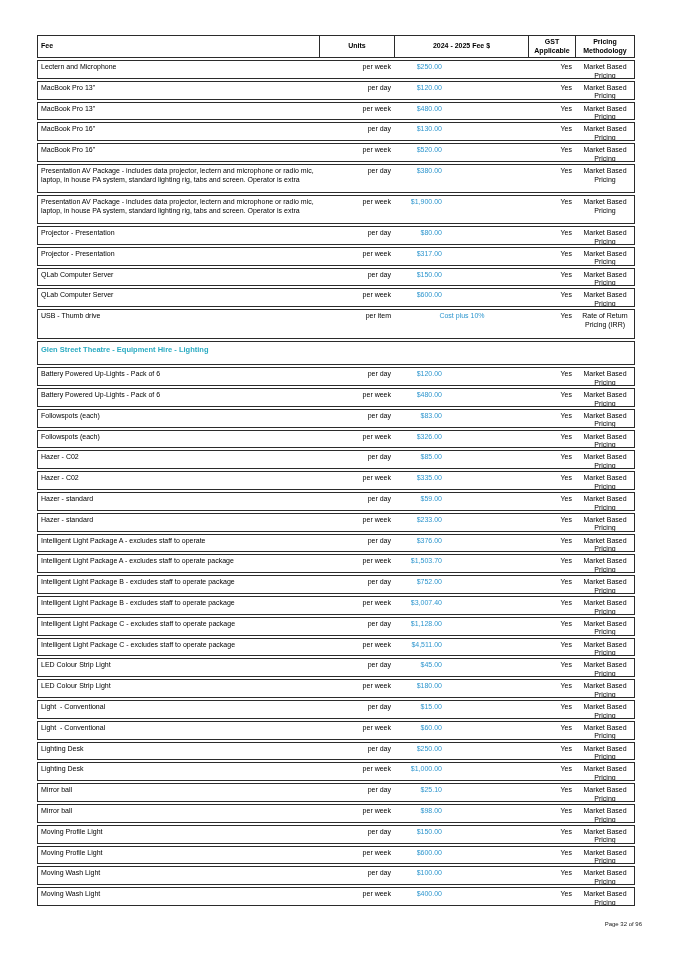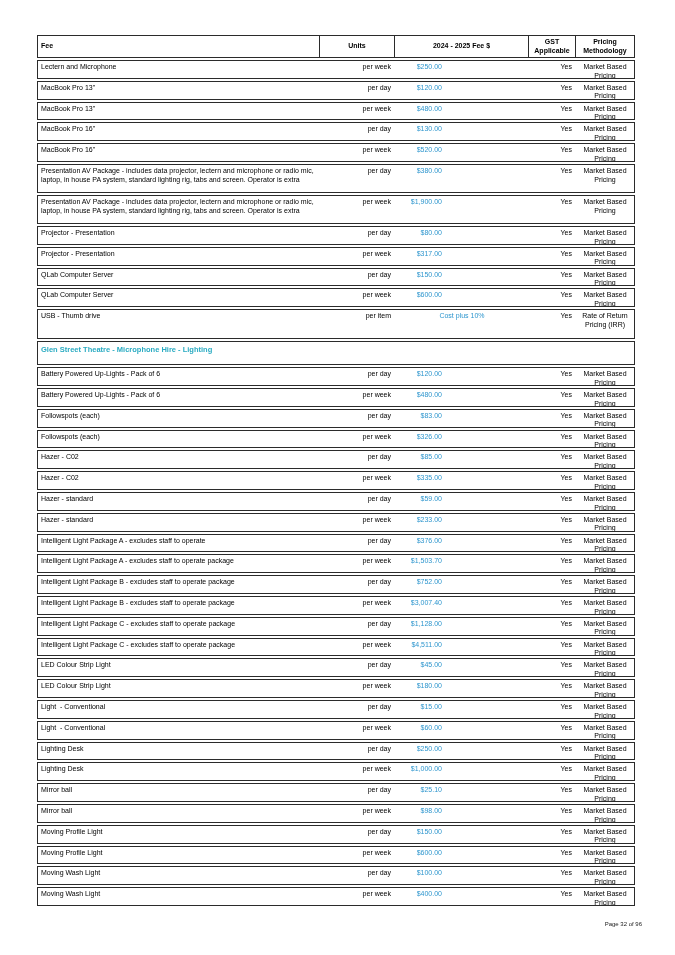--- a/index.html
+++ b/index.html
@@ -167,21 +167,21 @@
 
   <div class="box row size-usb">
     <div class="c fee">USB - Thumb drive</div>
     <div class="c units">per item</div>
     <div class="c value center">Cost plus 10%</div>
     <div class="c gst">Yes</div>
     <div class="c pricing">Rate of Return Pricing (IRR)</div>
   </div>
 
   <div class="box section-row">
-    <div class="section-heading">Glen Street Theatre - Microphone Hire - Lighting</div>
+    <div class="section-heading">Glen Street Theatre - Equipment Hire - Lighting</div>
   </div>
 
   <div class="box row size-std">
     <div class="c fee">Battery Powered Up-Lights - Pack of 6</div>
     <div class="c units">per day</div>
     <div class="c value">$120.00</div>
     <div class="c gst">Yes</div>
     <div class="c pricing">Market Based Pricing</div>
   </div>
 

